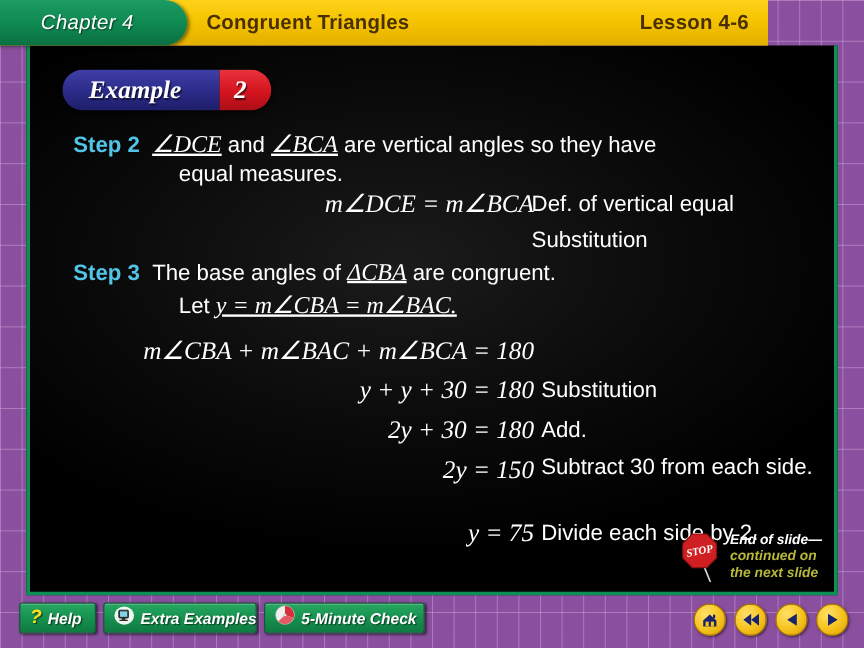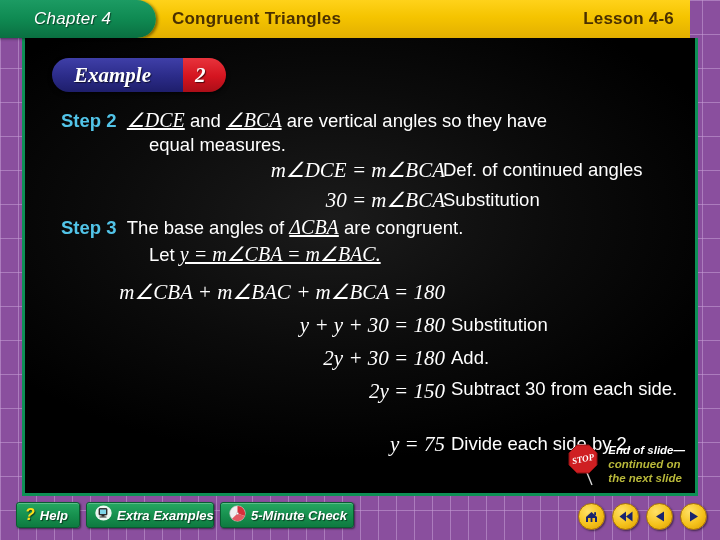--- a/index.html
+++ b/index.html
@@ -24,21 +24,21 @@
       linear-gradient(to right, rgba(200,160,215,0.55) 1px, transparent 1px),
       linear-gradient(to bottom, rgba(200,160,215,0.55) 1px, transparent 1px);
     background-size: 18px 34px;
     overflow: hidden;
   }
 
   
   #header {
     position: absolute;
     left: 0; top: 0;
-    width: 690px;
+    width: 640px;
     height: 38px;
     background: linear-gradient(to bottom, #ffd21a 0%, #f5c400 45%, #e2af00 100%);
     z-index: 6;
   }
   #chapter-tab {
     position: absolute;
     left: -14px; top: 0;
     width: 170px;
     height: 38px;
     background: linear-gradient(to bottom, #1c9b63 0%, #0f8a52 50%, #0a6f41 100%);
@@ -318,23 +318,22 @@
           <span id="example-number">2</span>
         </div>
       </div>
 
       <div class="body-text" id="line-step2">
         <span class="step-label">Step 2</span><span>&nbsp;&nbsp;</span><span class="ital">∠DCE</span><span> and </span><span class="ital">∠BCA</span><span> are vertical angles so they have</span>
       </div>
       <div class="body-text" id="line-step2b">equal measures.</div>
 
       <div class="mathline" id="eq-1">m∠DCE = m∠BCA</div>
-      <div class="reason" id="reason-1">Def. of continued angles</div>
-
-      <div class="mathline" id="eq-2">30 = m∠BCA</div>
+      <div class="reason" id="reason-1">Def. of vertical equal</div>
+
       <div class="reason" id="reason-2">Substitution</div>
 
       <div class="body-text" id="line-step3">
         <span class="step-label">Step 3</span><span>&nbsp;&nbsp;</span><span>The base angles of </span><span class="ital">ΔCBA</span><span> are congruent.</span>
       </div>
       <div class="body-text" id="line-step3b">
         <span>Let </span><span class="ital">y = m∠CBA = m∠BAC.</span>
       </div>
 
       <div class="mathline" id="eq-3">m∠CBA + m∠BAC + m∠BCA = 180</div>

